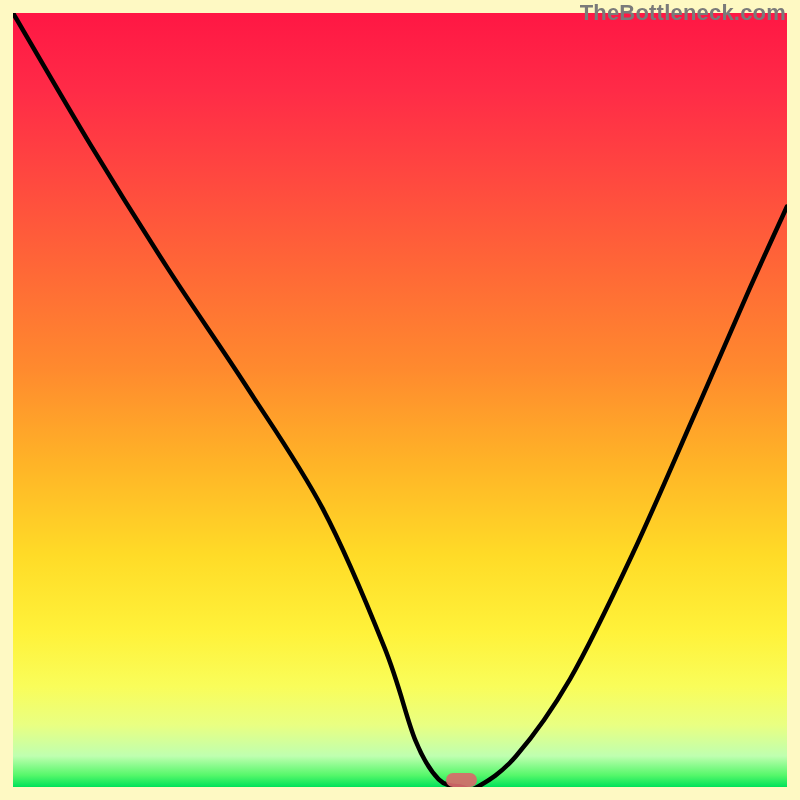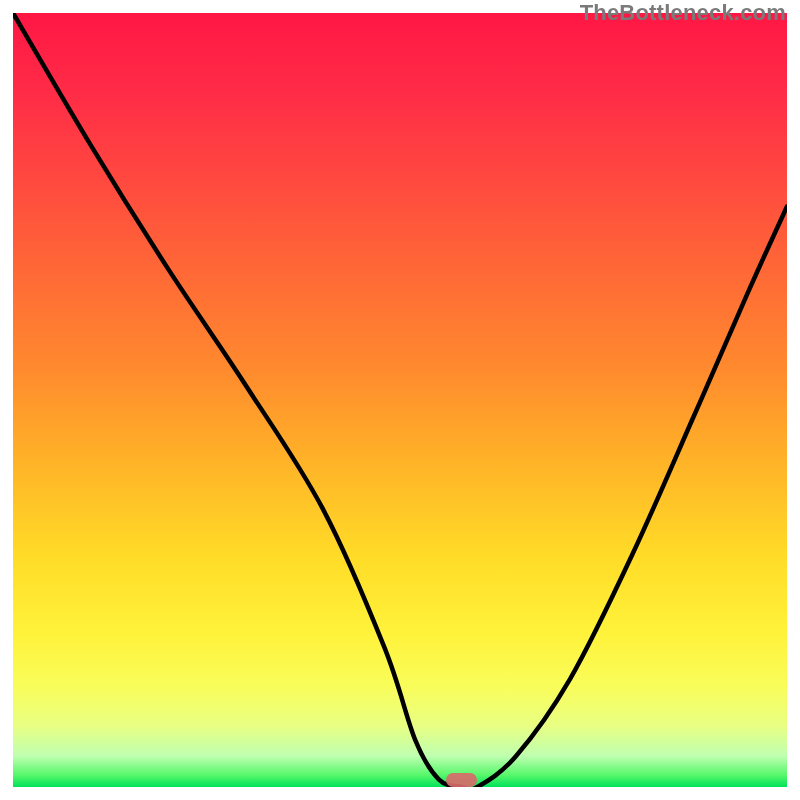--- a/index.html
+++ b/index.html
@@ -8,21 +8,21 @@
     width: 800px;
     height: 800px;
     background: #000;
     overflow: hidden;
     font-family: Arial, Helvetica, sans-serif;
   }
   .frame {
     position: relative;
     width: 800px;
     height: 800px;
-    background: #ffffff;
+    background: #fef9c3;
   }
   .plot-area {
     position: absolute;
     left: 13px;
     top: 13px;
     width: 774px;
     height: 774px;
     
     background: linear-gradient(to bottom,
       #ff1744 0%,

